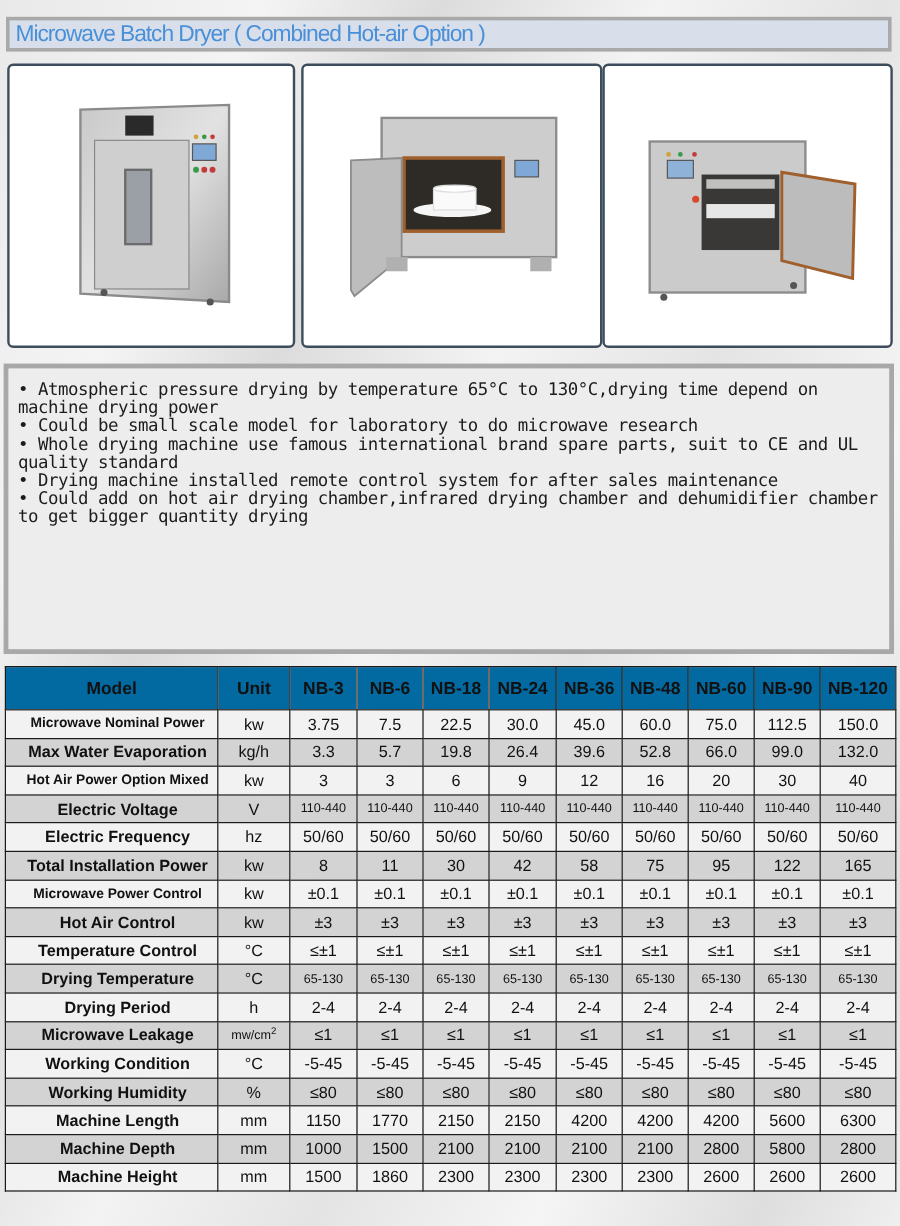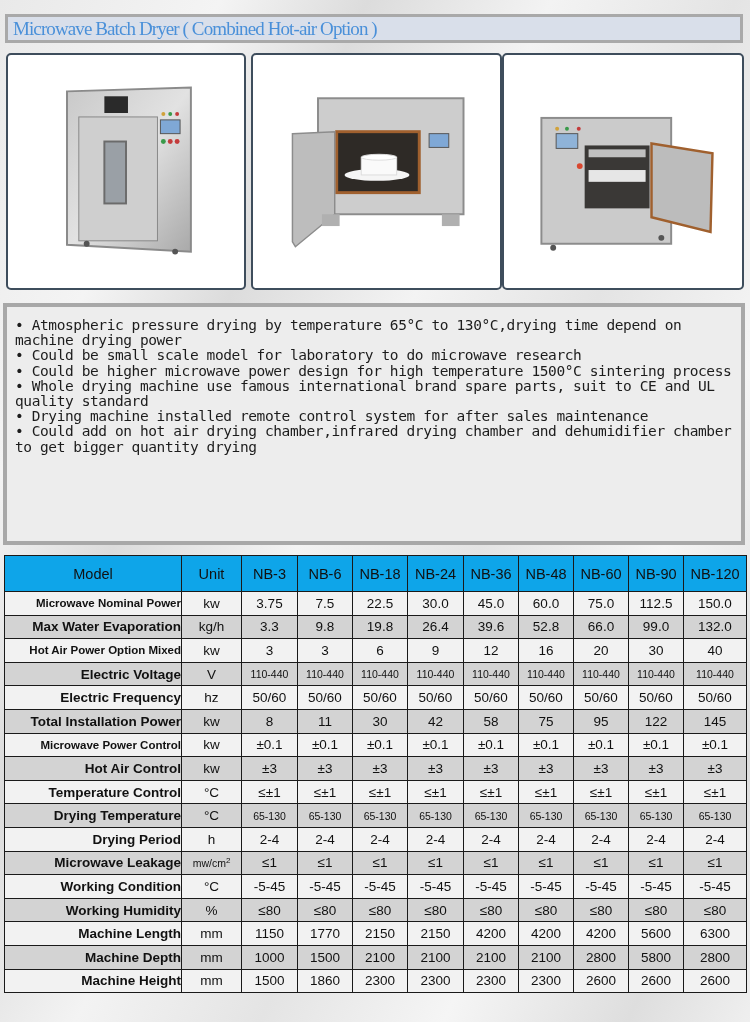--- a/index.html
+++ b/index.html
@@ -8,21 +8,21 @@
       background: linear-gradient(115deg, #e9e9e9 0%, #f4f4f4 18%, #dcdcdc 30%, #f3f3f3 45%, #e4e4e4 60%, #f5f5f5 75%, #dedede 90%, #efefef 100%);
       font-family: "Liberation Sans", sans-serif;
     }
     .title-bar {
       position: absolute; left: 5px; top: 14px; width: 738px; height: 29px;
       background: #a9a9a9; box-sizing: border-box; padding: 3px;
     }
     .title-inner {
       background: #d9dfea; height: 100%; box-sizing: border-box;
       padding-left: 5px; display: flex; align-items: center;
-      color: #4a90d9; font-family: Liberation Serif, serif; font-size: 19px;
+      color: #4a90d9; font-family: Liberation Sans, sans-serif; font-size: 19px;
       letter-spacing: -0.9px; transform-origin: left center;
     }
     .photos { position: absolute; top: 53px; left: 6px; width: 740px; height: 238px; }
     .photo {
       position: absolute; top: 0; height: 237px; background: #ffffff;
       border: 2px solid #3e4d5c; border-radius: 5px; box-sizing: border-box; overflow: hidden;
     }
     .photo svg { width: 100%; height: 100%; display: block; }
     .features {
       position: absolute; left: 3px; top: 303px; width: 742px; height: 242px;
@@ -36,22 +36,22 @@
     .feature-line { display: block; white-space: pre-wrap; }
     table.specs {
       position: absolute; left: 4px; top: 555px; width: 742px;
       border-collapse: collapse; table-layout: fixed;
       font-family: "Liberation Sans", sans-serif; color: #111;
     }
     table.specs td, table.specs th {
       border: 1.5px solid #1a1a1a; text-align: center; padding: 0; height: 22.6px;
       font-size: 13.5px; white-space: nowrap; overflow: hidden;
     }
-    table.specs th { height: 35px; font-size: 14.5px; font-weight: normal; background: #0ea5e9; }
-    table.specs td.label { text-align: right; padding-left: 10px; font-weight: bold; font-size: 13.5px; }
+    table.specs th { height: 35px; font-size: 14.5px; font-weight: bold; background: #0369a1; }
+    table.specs td.label { text-align: center; padding-left: 10px; font-weight: bold; font-size: 13.5px; }
     table.specs td.label.small { font-size: 11.5px; }
     table.specs td.small-val { font-size: 10.5px; }
     table.specs tr.odd td { background: #f2f2f2; }
     table.specs tr.even td { background: #d3d3d3; }
     sup { font-size: 8px; line-height: 0; }
   </style>
 </head>
 <body>
 
 <div class="title-bar">
@@ -114,21 +114,20 @@
       <circle cx="50" cy="196" r="3" fill="#555"></circle>
         <circle cx="160" cy="186" r="3" fill="#555"></circle>
     </svg>
   </div>
 </div>
 
 <div class="features">
   <div class="features-inner">
     <span class="feature-line">• Atmospheric pressure drying by temperature 65°C to 130°C,drying time depend on machine drying power</span>
     <span class="feature-line">• Could be small scale model for laboratory to do microwave research</span>
-    <span class="feature-line">• Could be higher microwave power design for high temperature 1500°C sintering process</span>
     <span class="feature-line">• Whole drying machine use famous international brand spare parts, suit to CE and UL quality standard</span>
     <span class="feature-line">• Drying machine installed remote control system for after sales maintenance</span>
     <span class="feature-line">• Could add on hot air drying chamber,infrared drying chamber and dehumidifier chamber to get bigger quantity drying</span>
   </div>
 </div>
 
 <table class="specs">
   <colgroup>
     <col style="width:177px">
       <col style="width:60px">
@@ -168,21 +167,21 @@
         <td>45.0</td>
         <td>60.0</td>
         <td>75.0</td>
         <td>112.5</td>
         <td>150.0</td>
       </tr>
       <tr class="even">
         <td class="label">Max Water Evaporation</td>
         <td>kg/h</td>
         <td>3.3</td>
-        <td>9.8</td>
+        <td>5.7</td>
         <td>19.8</td>
         <td>26.4</td>
         <td>39.6</td>
         <td>52.8</td>
         <td>66.0</td>
         <td>99.0</td>
         <td>132.0</td>
       </tr>
       <tr class="odd">
         <td class="label small">Hot Air Power Option Mixed</td>
@@ -227,21 +226,21 @@
         <td class="label">Total Installation Power</td>
         <td>kw</td>
         <td>8</td>
         <td>11</td>
         <td>30</td>
         <td>42</td>
         <td>58</td>
         <td>75</td>
         <td>95</td>
         <td>122</td>
-        <td>145</td>
+        <td>165</td>
       </tr>
       <tr class="odd">
         <td class="label small">Microwave Power Control</td>
         <td>kw</td>
         <td>±0.1</td>
         <td>±0.1</td>
         <td>±0.1</td>
         <td>±0.1</td>
         <td>±0.1</td>
         <td>±0.1</td>

